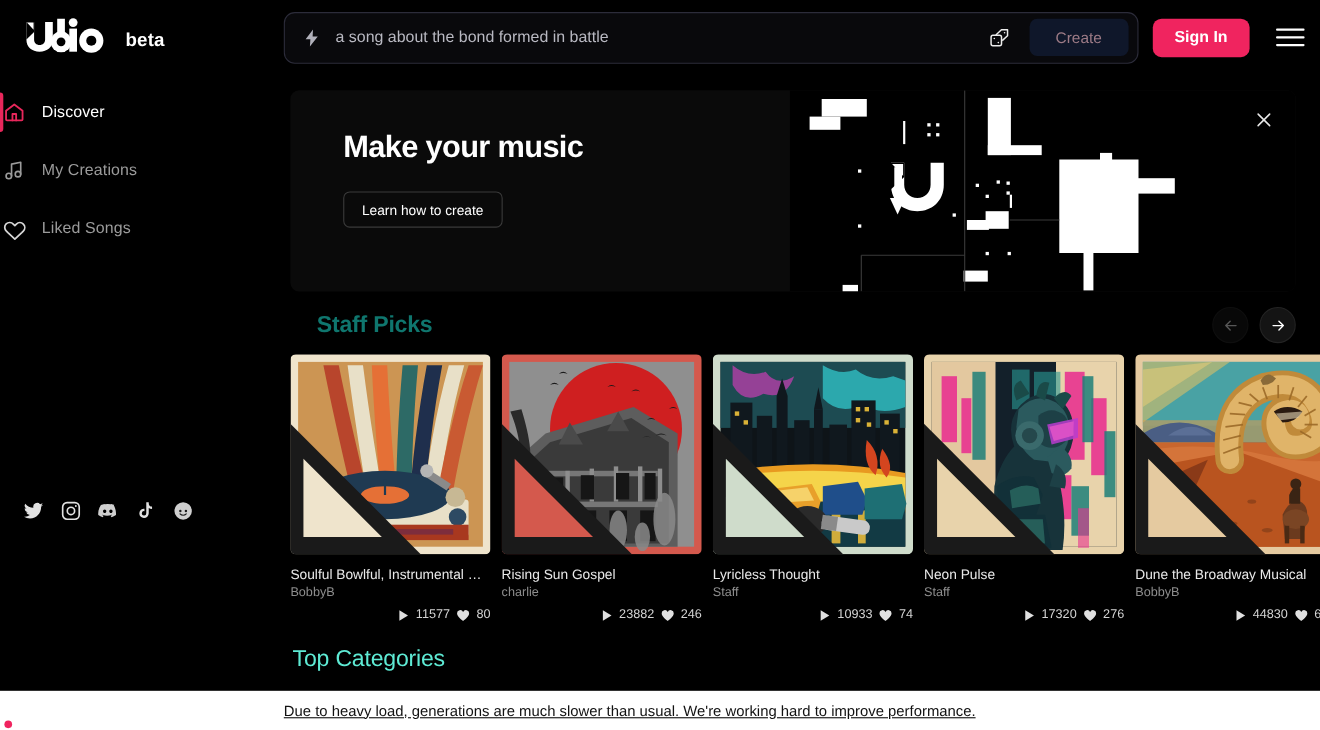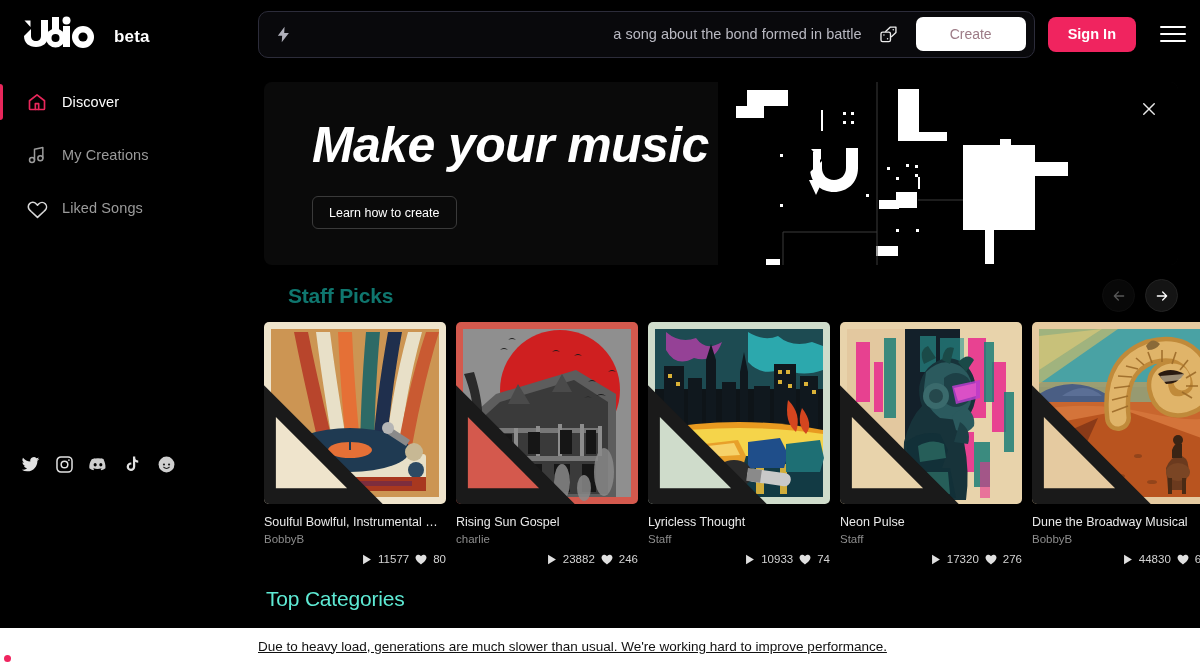--- a/index.html
+++ b/index.html
@@ -16,21 +16,21 @@
     position: absolute; left: 0; top: 0; width: 250px; height: 492px;
     background: #000; z-index: 5;
   }
   .logo-wrap { position: absolute; left: 22px; top: 16px; display: flex; align-items: flex-end; }
   .logo-mark { display: block; }
   .logo-beta { color: #fff; font-size: 17px; font-weight: 700; letter-spacing: .2px; margin-left: 4px; margin-bottom: 3px; }
 
   .nav { position: absolute; top: 82px; left: 0; width: 250px; }
   .nav-item {
     position: relative; display: flex; align-items: center; gap: 14px;
-    height: 40px; padding-left: 26px; margin-bottom: 13px; cursor: pointer;
+    height: 40px; padding-left: 2px; margin-bottom: 13px; cursor: pointer;
   }
   .nav-item .accent {
     position: absolute; left: 0; top: 2px; width: 3px; height: 36px;
     background: #e8275b; border-radius: 0 3px 3px 0; display: none;
   }
   .nav-item.active .accent { display: block; }
   .nav-icon { width: 22px; height: 22px; display: flex; align-items: center; justify-content: center; flex: 0 0 22px; }
   .nav-label { font-size: 14.5px; color: #9b9b9b; letter-spacing: .1px; }
   .nav-item.active .nav-label { color: #fff; }
 
@@ -43,26 +43,26 @@
     display: flex; align-items: center; padding: 0 14px 0 8px; gap: 10px; background: #000;
   }
   .search-shell {
     flex: 1 1 auto; height: 47px; display: flex; align-items: center;
     background: #09090c; border: 1px solid #2c2c3a; border-radius: 10px;
     padding: 0 8px 0 16px; gap: 12px; max-width: 795px;
   }
   .bolt { flex: 0 0 18px; display: flex; align-items: center; }
   .search-input {
     flex: 1 1 auto; background: transparent; border: 0; outline: none;
-    color: #b9b9c2; font-size: 14.5px; font-family: "Liberation Sans", sans-serif; text-align: right;
+    color: #b9b9c2; font-size: 14.5px; font-family: "Liberation Sans", sans-serif;
   }
   .dice-btn { flex: 0 0 auto; width: 30px; height: 30px; display: flex; align-items: center; justify-content: center; cursor: pointer; }
   .create-btn {
-    flex: 0 0 auto; height: 34px; padding: 0 34px; border-radius: 7px;
-    background: #ffffff; color: #9d7b86; font-size: 14px; border: 0;
+    flex: 0 0 auto; height: 34px; padding: 0 24px; border-radius: 7px;
+    background: #0f172a; color: #9d7b86; font-size: 14px; border: 0;
     font-family: "Liberation Sans", sans-serif; cursor: pointer;
   }
   .signin-btn {
     flex: 0 0 auto; height: 35px; padding: 0 20px; border-radius: 8px;
     background: #f0245f; color: #fff; font-size: 14.5px; font-weight: 700;
     border: 0; font-family: "Liberation Sans", sans-serif; cursor: pointer; margin-left: 3px;
   }
   .burger { flex: 0 0 auto; width: 26px; height: 26px; display: flex; flex-direction: column; justify-content: center; gap: 5px; cursor: pointer; margin-left: 14px; }
   .burger i { display: block; height: 2px; background: #fff; border-radius: 1px; }
 
@@ -72,21 +72,21 @@
     overflow: hidden; background: #000;
   }
   .main-inner { padding: 14px 22px 0 14px; }
 
   
   .banner {
     position: relative; height: 183px; background: #0a0a0a;
     border-radius: 8px; overflow: hidden;
   }
   .banner-copy { position: absolute; left: 48px; top: 38px; z-index: 3; }
-  .banner-title { color: #fff; font-size: 50px; font-weight: 700; letter-spacing: -.6px; line-height: 1; font-style: italic; }
+  .banner-title { color: #fff; font-size: 28px; font-weight: 700; letter-spacing: -.6px; line-height: 1; }
   .banner-cta {
     margin-top: 26px; height: 33px; padding: 0 16px; border-radius: 6px;
     background: transparent; border: 1px solid #3a3a3a; color: #fff;
     font-size: 12.5px; font-weight: 400; cursor: pointer;
     font-family: "Liberation Sans", sans-serif;
   }
   .banner-art { position: absolute; right: 0; top: 0; width: 460px; height: 183px; z-index: 1; }
   .banner-close {
     position: absolute; right: 16px; top: 14px; z-index: 4;
     width: 26px; height: 26px; display: flex; align-items: center; justify-content: center; cursor: pointer;

